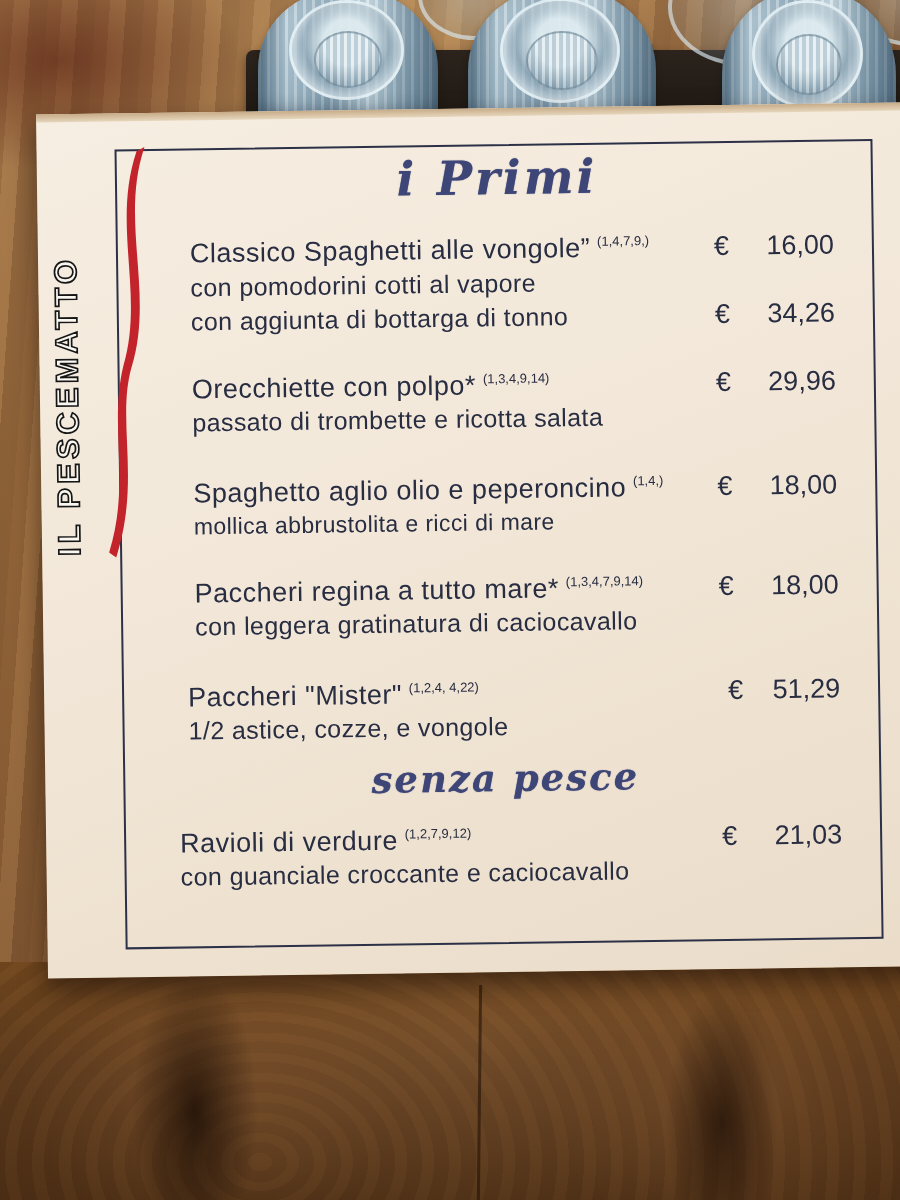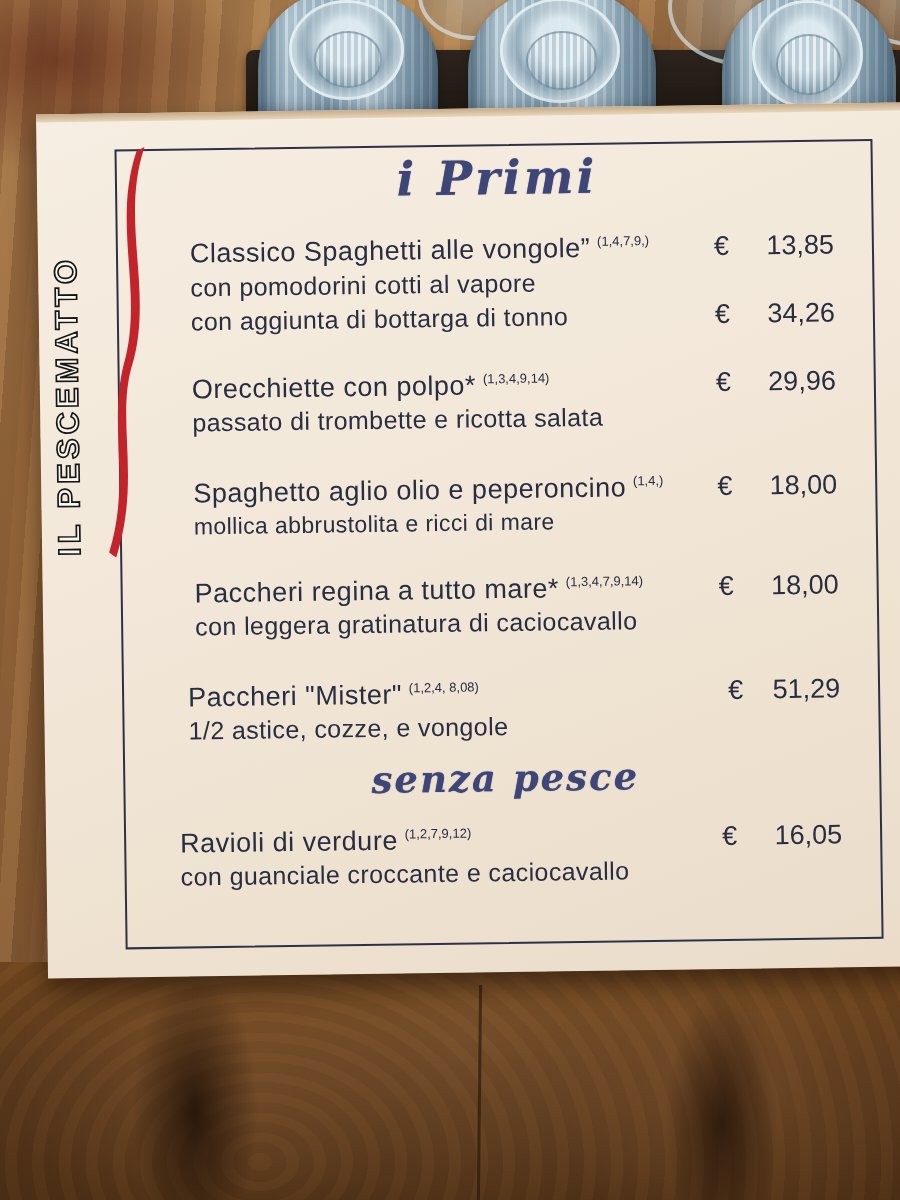--- a/index.html
+++ b/index.html
@@ -107,21 +107,21 @@
 
     <div class="title">i Primi</div>
 
     <div class="items">
 
       <div class="row" style="top:126px;">
         <span class="name">Classico Spaghetti alle vongole”</span>
           <span class="allerg">(1,4,7,9,)</span>
         <span class="price">
             <span>€</span>
-            <span>13,85</span>
+            <span>16,00</span>
           </span>
       </div>
       <div class="row" style="top:161px;">
         <span class="sub">con pomodorini cotti al vapore</span>
       </div>
       <div class="row" style="top:194px;">
         <span class="sub">con aggiunta di bottarga di tonno</span>
         <span class="price">
             <span>€</span>
             <span>34,26</span>
@@ -159,41 +159,41 @@
             <span>€</span>
             <span>18,00</span>
           </span>
       </div>
       <div class="row" style="top:500px;">
         <span class="sub">con leggera gratinatura di caciocavallo</span>
       </div>
 
       <div class="row r-i5" style="top:570px; left:32px;">
         <span class="name">Paccheri "Mister"</span>
-          <span class="allerg">(1,2,4, 8,08)</span>
+          <span class="allerg">(1,2,4, 4,22)</span>
         <span class="price">
             <span>€</span>
             <span>51,29</span>
           </span>
       </div>
       <div class="row" style="top:604px; left:32px;">
         <span class="sub">1/2 astice, cozze, e vongole</span>
       </div>
     </div>
 
     <div class="subheading">senza pesce</div>
 
     <div class="items">
 
       <div class="row" style="top:716px; left:22px;">
         <span class="name">Ravioli di verdure</span>
           <span class="allerg">(1,2,7,9,12)</span>
         <span class="price">
             <span>€</span>
-            <span>16,05</span>
+            <span>21,03</span>
           </span>
       </div>
       <div class="row" style="top:750px; left:22px;">
         <span class="sub">con guanciale croccante e caciocavallo</span>
       </div>
     </div>
 
   </div>
 </div>
 

